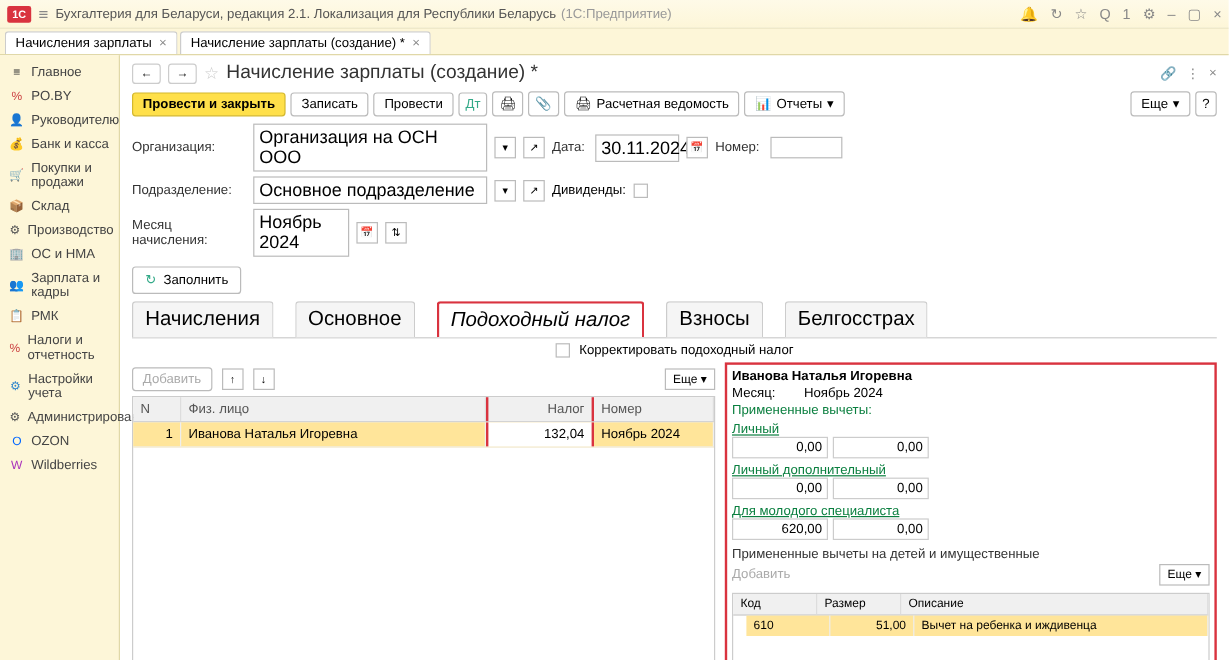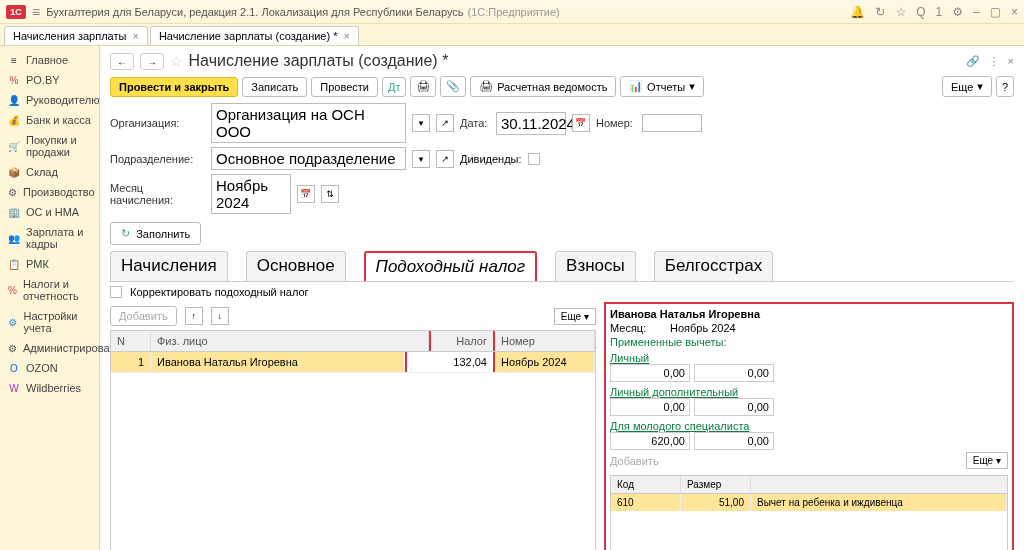--- a/index.html
+++ b/index.html
@@ -29,21 +29,21 @@
 .toolbar-right { margin-left:auto; display:flex; gap:4px;}
 .form-row { display:flex; align-items:center; gap:6px; margin-bottom:4px; font-size:11px;}
 .lbl { width:95px; color:#333;}
 .field { border:1px solid #bbb; padding:2px 4px; background:#fff; min-height:18px; font-size:15px;}
 .tiny-btn { border:1px solid #bbb; background:#fff; width:18px; height:18px; font-size:9px; display:flex; align-items:center; justify-content:center;}
 .fill-btn { border:1px solid #bbb; background:#fff; padding:4px 10px; border-radius:3px; margin:4px 0 6px; display:inline-flex; gap:6px; align-items:center;}
 .inner-tabs { display:flex; border-bottom:1px solid #ccc;}
 .itab { border:1px solid #ccc; border-bottom:none; padding:4px 10px; background:#f5f5f5; margin-right:18px; border-radius:3px 3px 0 0; cursor:pointer; font-size:17px;}
 .itab.active { background:#fff;font-style:italic;}
 .itab.red { border:2px solid #d9333f; border-bottom:none;}
-.subbar { display:flex; align-items:center; gap:8px; padding:4px 0;}
+.subbar { display:flex; align-items:center; gap:8px; padding:4px 0;justify-content:center;}
 .chk { width:12px; height:12px; border:1px solid #bbb; background:#fff;}
 .split { display:flex; gap:8px; height:300px;}
 .left-pane { flex:1; display:flex; flex-direction:column;}
 .right-pane { width:410px; border:2px solid #d9333f; padding:4px; display:flex; flex-direction:column; overflow:hidden;}
 .grid { border:1px solid #ccc; flex:1; display:flex; flex-direction:column;}
 .grid-head { display:flex; background:#f0f0f0; border-bottom:1px solid #ccc;}
 .gh { padding:4px 6px; border-right:1px solid #ddd; font-size:11px; color:#555;}
 .grid-row { display:flex; border-bottom:1px solid #eee;}
 .gc { padding:4px 6px; border-right:1px solid #eee; font-size:11px;}
 .row-sel { background:#ffe59a;}
@@ -52,21 +52,21 @@
 .more-btn { border:1px solid #bbb; background:#fff; padding:2px 6px; font-size:10px; margin-left:auto;}
 .rp-row { display:flex; font-size:11px; margin:2px 0;}
 .rp-lbl { width:60px;}
 .rp-link { color:#0a7f3f; text-decoration:underline; cursor:pointer; margin-top:4px; display:block;}
 .rp-cells { display:flex; gap:4px;}
 .rp-cell { border:1px solid #ccc; width:80px; text-align:right; padding:2px 4px;}
 .rp-section { font-size:11px; color:#333; margin-top:6px;}
 .mini-grid { border:1px solid #ccc; margin-top:4px;}
 .mini-head { display:flex; background:#f0f0f0; border-bottom:1px solid #ccc;}
 .mh { padding:3px 6px; border-right:1px solid #ddd; flex:1; font-size:10px;}
-.mini-row { display:flex;}
+.mini-row { display:flex;margin-left:11px;}
 .mc { padding:3px 6px; border-right:1px solid #eee; flex:1; font-size:10px;}
 .mini-row.sel { background:#ffe59a;}
 .head-icons { margin-left:auto; display:flex; gap:8px; color:#888;}
 </style>
 </head>
 <body>
 
 <div class="titlebar">
   <div class="logo">1C</div>
   <span class="burger">≡</span>
@@ -242,21 +242,21 @@
         <div class="subbar">
           <span class="btn" style="color:#aaa;">Добавить</span>
           <span class="tiny-btn">↑</span>
           <span class="tiny-btn">↓</span>
           <span class="more-btn"><span>Еще</span> ▾</span>
         </div>
         <div class="grid">
           <div class="grid-head">
             <span class="gh" style="width:40px;">N</span>
             <span class="gh" style="flex:1;">Физ. лицо</span>
-            <span class="gh tax-col-red" style="width:66px;text-align:right;">Налог</span>
+            <span class="gh tax-col-red" style="width:90px;text-align:right;">Налог</span>
             <span class="gh" style="width:100px;">Номер</span>
           </div>
           <div class="grid-row row-sel">
             <span class="gc" style="width:40px;text-align:right;">1</span>
             <span class="gc" style="flex:1;">Иванова Наталья Игоревна</span>
             <span class="gc tax-col-red" style="width:90px;text-align:right;background:#fff;">132,04</span>
             <span class="gc" style="width:100px;">Ноябрь 2024</span>
           </div>
           <div style="flex:1;"></div>
           <div class="grid-foot">
@@ -283,28 +283,30 @@
         <a class="rp-link">Личный дополнительный</a>
         <div class="rp-cells">
             <span class="rp-cell">0,00</span>
             <span class="rp-cell">0,00</span>
           </div>
         <a class="rp-link">Для молодого специалиста</a>
         <div class="rp-cells">
             <span class="rp-cell">620,00</span>
             <span class="rp-cell">0,00</span>
           </div>
+        <div class="rp-section">Примененные вычеты на детей и имущественные</div>
         <div class="subbar" style="padding:2px 0;">
           <span style="color:#aaa;">Добавить</span>
           <span class="more-btn"><span>Еще</span> ▾</span>
         </div>
         <div class="mini-grid">
           <div class="mini-head">
             <span class="mh" style="flex:0 0 70px;">Код</span>
             <span class="mh" style="flex:0 0 70px;">Размер</span>
+            <span class="mh">Описание</span>
           </div>
           <div class="mini-row sel">
             <span class="mc" style="flex:0 0 70px;">610</span>
             <span class="mc" style="flex:0 0 70px;text-align:right;">51,00</span>
             <span class="mc">Вычет на  ребенка и иждивенца</span>
           </div>
           <div style="height:40px;"></div>
         </div>
       </div>
     </div>

